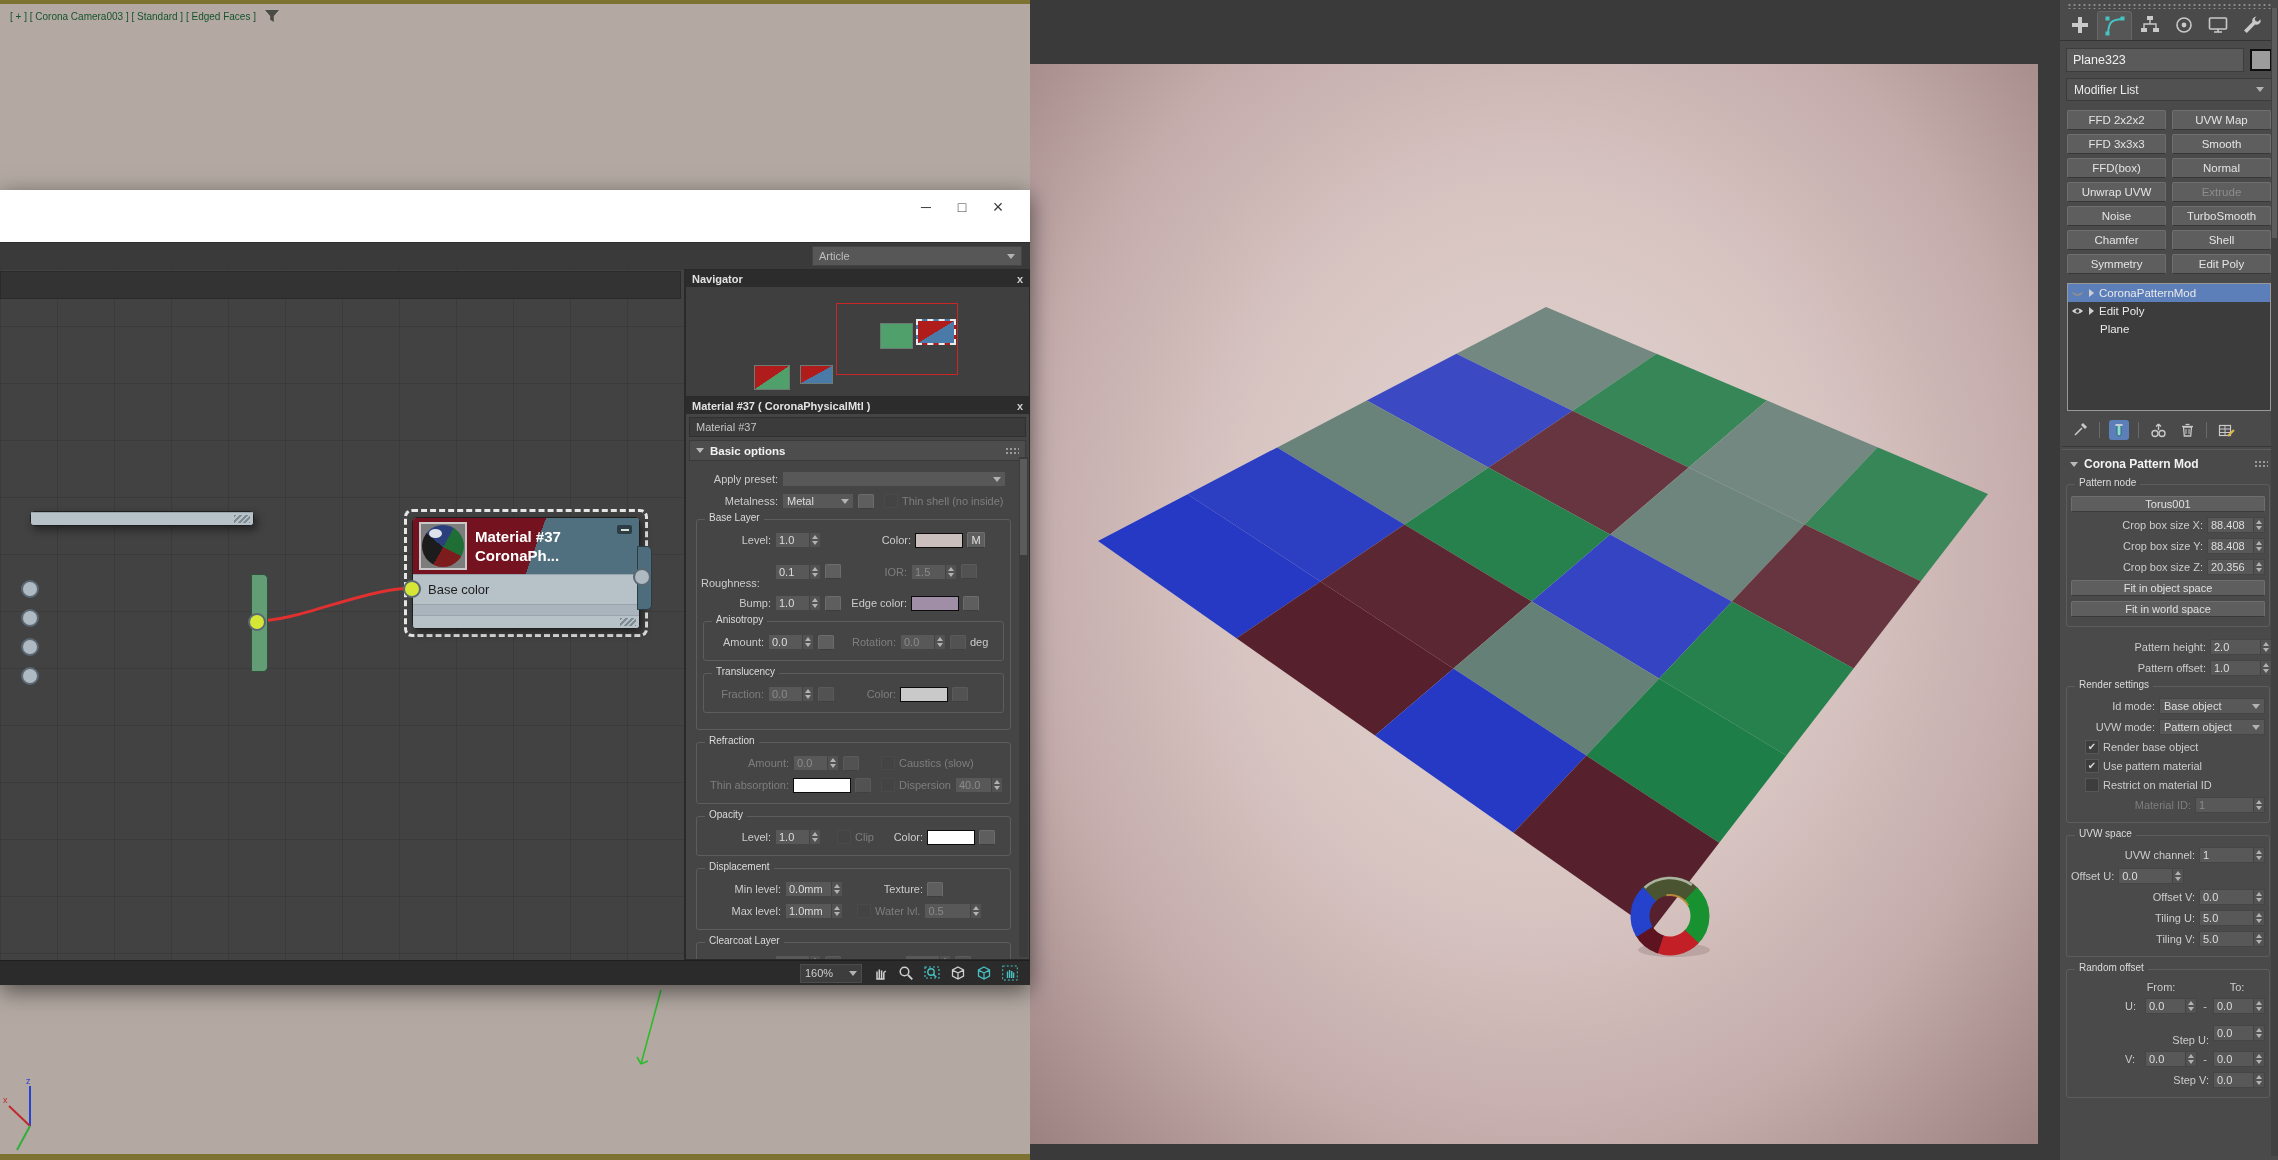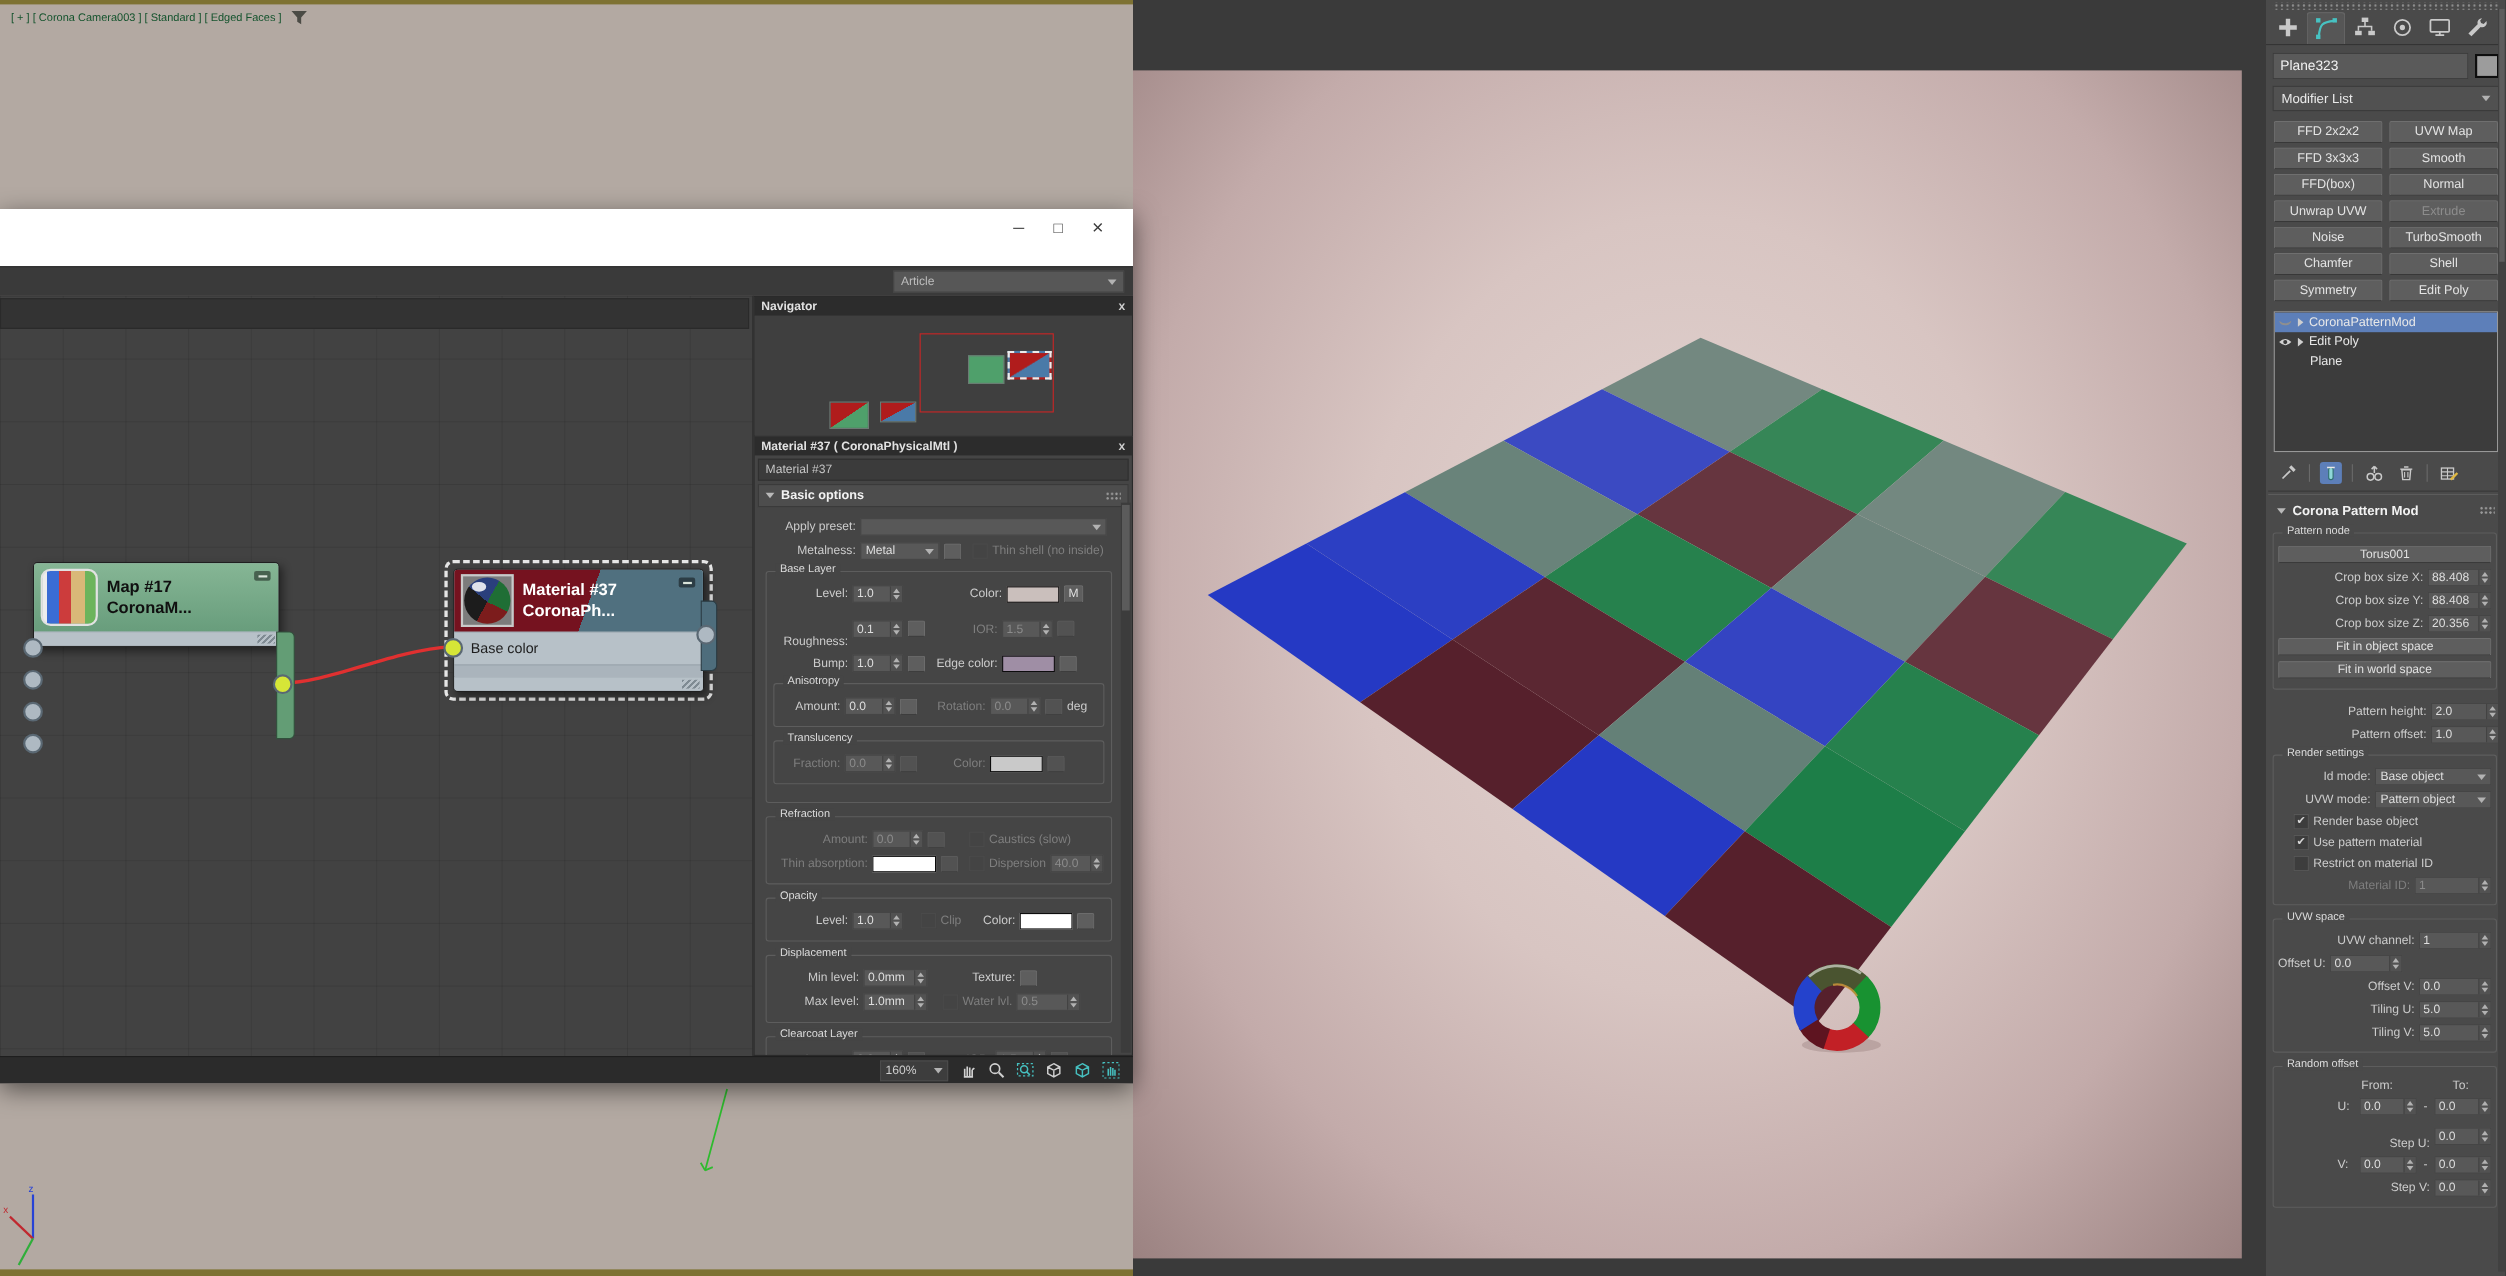--- a/index.html
+++ b/index.html
@@ -228,30 +228,20 @@
       </div>
     </div>
     <div class="sme-main">
       <div class="nodeview">
         <div class="tabstrip"></div>
         <svg class="wires" width="684" height="697">
           <path d="M256,352 C300,352 356,322 410,319" stroke="#e03030" stroke-width="3" fill="none"></path>
         </svg>
 
         <div class="node map-node">
-          <div class="n-head">
-            <span class="thumb-map"></span>
-            <div class="n-titles">
-              <div>Map #17</div>
-              <div>CoronaM...</div>
-            </div>
-            <span class="minus">
-                <i></i>
-              </span>
-          </div>
           <div class="n-foot">
               <span class="grip"></span>
             </div>
           <span class="out-tab-map"></span>
           <span class="socket lit" style="right:-13px;top:101px;"></span>
         <span class="socket" style="left: -10px; top: 68px;"></span>
             <span class="socket" style="left: -10px; top: 97px;"></span>
             <span class="socket" style="left: -10px; top: 126px;"></span>
             <span class="socket" style="left: -10px; top: 155px;"></span>
           </div>
@@ -342,21 +332,21 @@
                       <i class="up"></i>
                       <i class="dn"></i>
                     </span>
                   </span>
                   <span class="gapc" style="width: 40px;"></span>
                   <span class="lbl" style="width: 42px; text-align: right;">Color:</span>
                   <span class="swatch" style="background: rgb(202, 191, 188); width: 46px;"></span>
                   <span class="pbtn" style="width: 18px; padding: 0px;">M</span>
                 </div>
                 <div class="prow">
-                  <span class="lbl" style="width: 70px; text-align: right; margin-top: 23px;">Roughness:</span>
+                  <span class="lbl" style="width: 70px;  margin-top: 23px;">Roughness:</span>
                   <span class="spin" style="width: 46px;">
                     <span class="v">0.1</span>
                     <span class="arr">
                       <i class="up"></i>
                       <i class="dn"></i>
                     </span>
                   </span>
                   <span class="mapbtn"></span>
                   <span class="gapc" style="width: 16px;"></span>
                   <span class="lbl dis" style="width: 42px; text-align: right;">IOR:</span>

